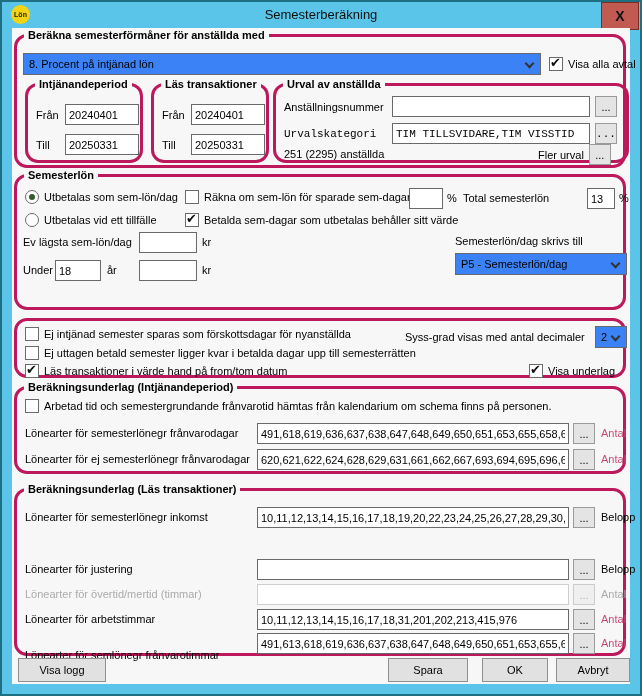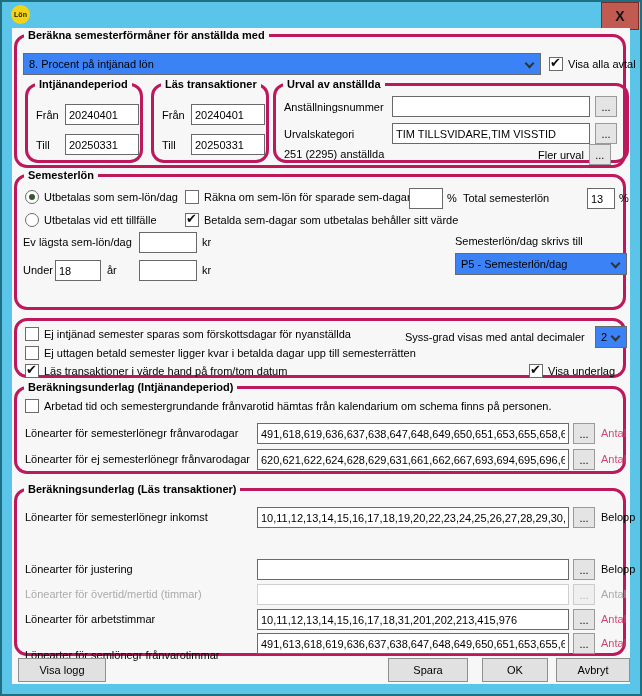--- a/index.html
+++ b/index.html
@@ -48,20 +48,21 @@
 
   .btn { position:absolute; background:#E1E1E1; border:1px solid #8F8F8F; font:inherit; cursor:pointer; }
 </style>
 </head>
 <body>
 
 <div class="window">
 
   <div class="titlebar">
     <div class="app-icon">Lön</div>
+    <div class="title">Semesterberäkning</div>
     <div class="close-btn">
         <span style="text-transform:uppercase;">x</span>
       </div>
   </div>
 
   <div class="client">
 
     <div class="group" style="left:2px; top:6px; width:612px; height:134px;">
       <span class="legend">Beräkna semesterförmåner för anställda med</span>
 
@@ -98,21 +99,21 @@
         </div>
       </div>
 
       <div class="group" style="left:256px; top:46px; width:356px; height:80px;">
         <span class="legend">Urval av anställda</span>
         <div class="row" style="left:8px; top:10px;">
           <span style="width:103px;">Anställningsnummer</span>
           <input class="tb clip" style="width: 198px;" value="">
           <button class="mini">...</button>
         </div>
-        <div class="row" style="left:8px; top:37px;">
+        <div class="row" style="left:8px; top:37px;font-family:Liberation Mono, monospace;">
           <span style="width:103px;">Urvalskategori</span>
           <input class="tb clip" style="width: 198px;" value="TIM TILLSVIDARE,TIM VISSTID">
           <button class="mini">...</button>
         </div>
         <span class="lbl" style="left:8px; top:62px;">251 (2295) anställda</span>
         <div class="row" style="left:262px; top:58px;">
           <span>Fler urval</span>
           <button class="mini">...</button>
         </div>
       </div>

